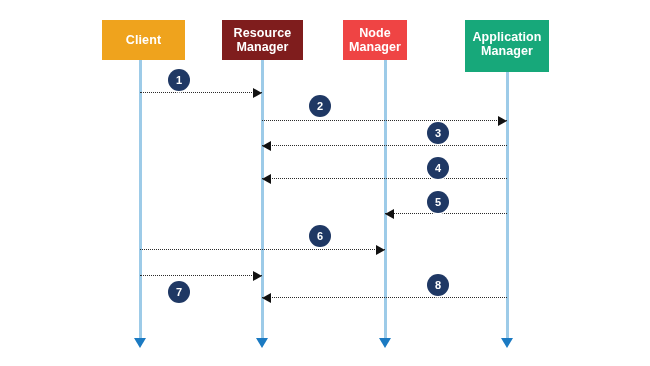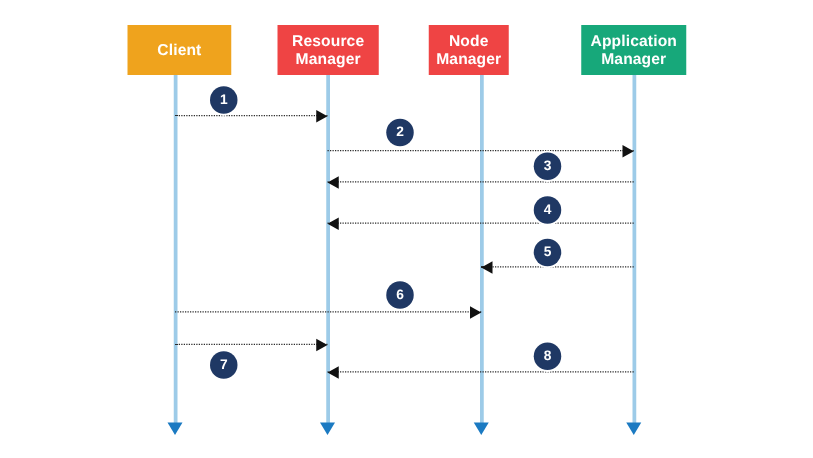--- a/index.html
+++ b/index.html
@@ -114,27 +114,27 @@
       <div class="msg-head right" style="top: 245px; left: 376px;"></div>
       <div class="msg" style="left: 140px; top: 275px; width: 122px; border-top-color: rgb(43, 43, 43);"></div>
       <div class="msg-head right" style="top: 271px; left: 253px;"></div>
       <div class="msg" style="left: 262px; top: 297px; width: 245px; border-top-color: rgb(43, 43, 43);"></div>
       <div class="msg-head left" style="top: 293px; left: 262px;"></div>
     </div>
   <div id="actors-layer">
       <div class="actor-box" style="left: 102px; top: 20px; width: 83px; height: 40px; background: rgb(239, 163, 29);">
         <span>Client</span>
       </div>
-      <div class="actor-box" style="left: 222px; top: 20px; width: 81px; height: 40px; background: #ef4444;">
+      <div class="actor-box" style="left: 222px; top: 20px; width: 81px; height: 40px; background: #7f1d1d;">
         <span><span>Resource</span><br><span>Manager</span></span>
       </div>
       <div class="actor-box" style="left: 343px; top: 20px; width: 64px; height: 40px; background: #ef4444;">
         <span><span>Node</span><br><span>Manager</span></span>
       </div>
-      <div class="actor-box" style="left: 465px; top: 20px; width: 84px; height: 40px; background: rgb(23, 168, 122);">
+      <div class="actor-box" style="left: 465px; top: 20px; width: 84px; height: 52px; background: rgb(23, 168, 122); align-items: flex-end;">
         <span><span>Application</span><br><span>Manager</span></span>
       </div>
     </div>
   <div id="badges-layer">
       <div class="step-badge" style="left: 168px; top: 69px; background: rgb(31, 56, 100); color: rgb(255, 255, 255);">1</div>
       <div class="step-badge" style="left: 309px; top: 95px; background: rgb(31, 56, 100); color: rgb(255, 255, 255);">2</div>
       <div class="step-badge" style="left: 427px; top: 122px; background: rgb(31, 56, 100); color: rgb(255, 255, 255);">3</div>
       <div class="step-badge" style="left: 427px; top: 157px; background: rgb(31, 56, 100); color: rgb(255, 255, 255);">4</div>
       <div class="step-badge" style="left: 427px; top: 191px; background: rgb(31, 56, 100); color: rgb(255, 255, 255);">5</div>
       <div class="step-badge" style="left: 309px; top: 225px; background: rgb(31, 56, 100); color: rgb(255, 255, 255);">6</div>

